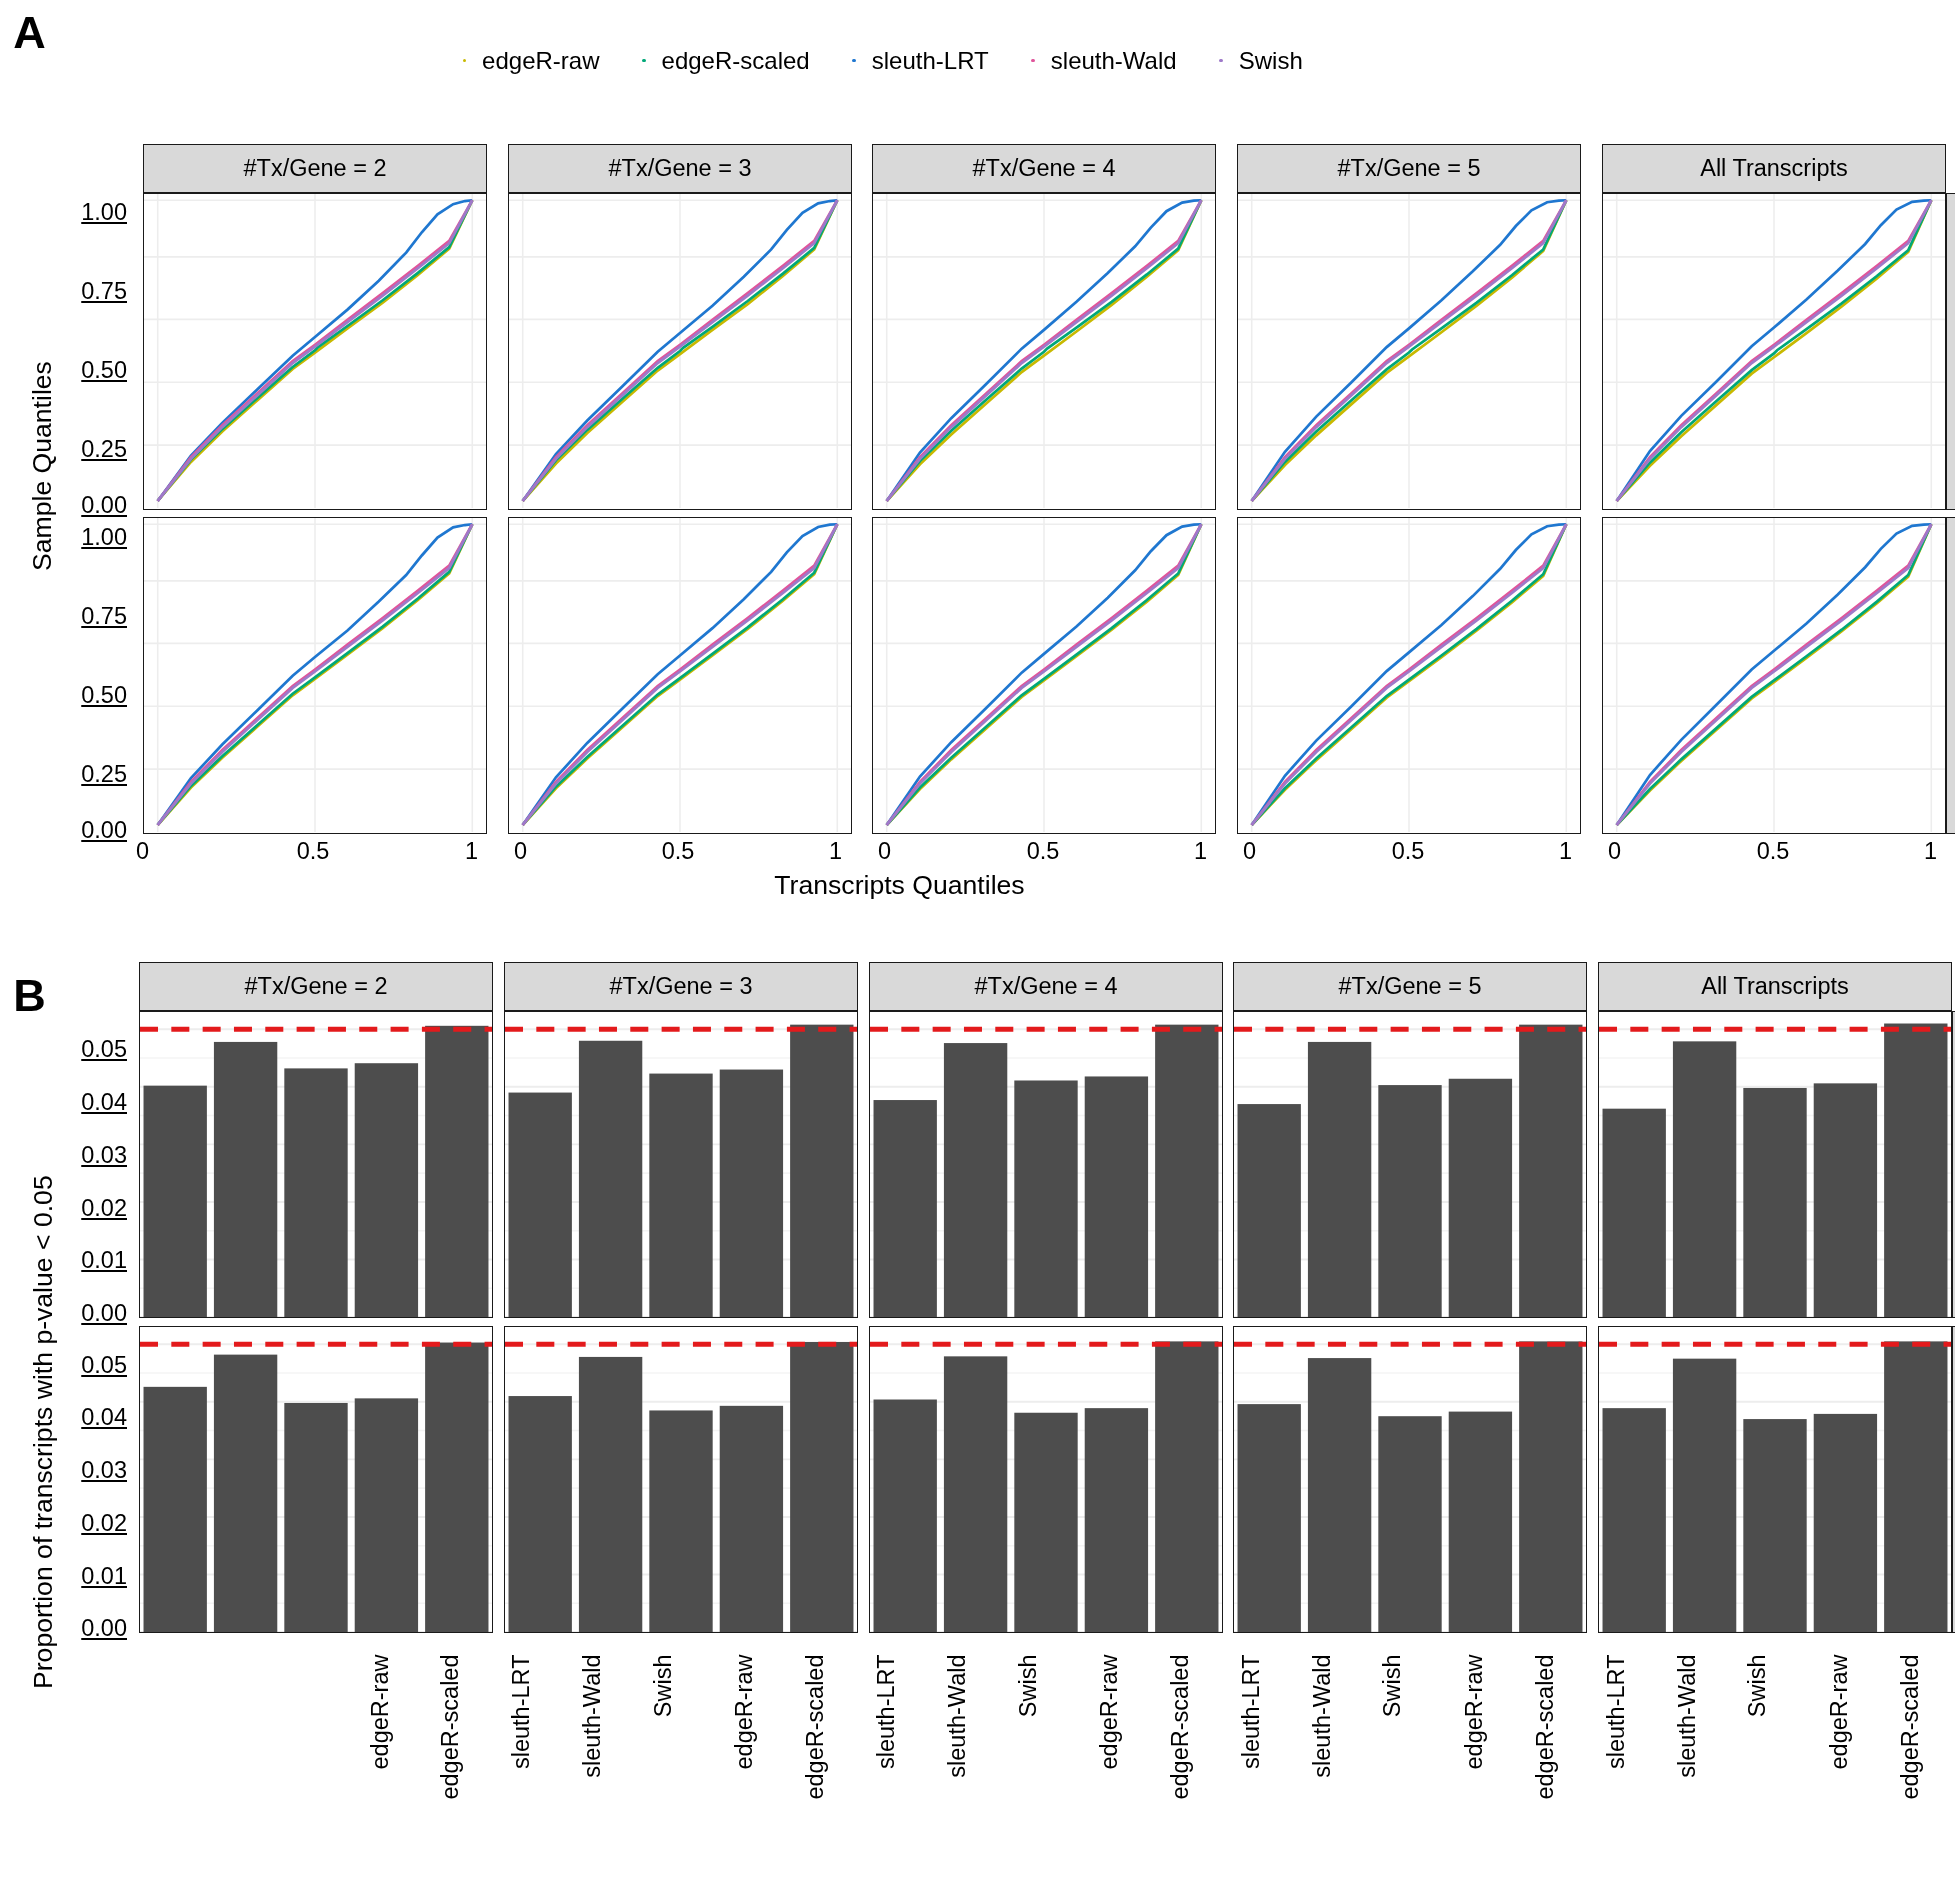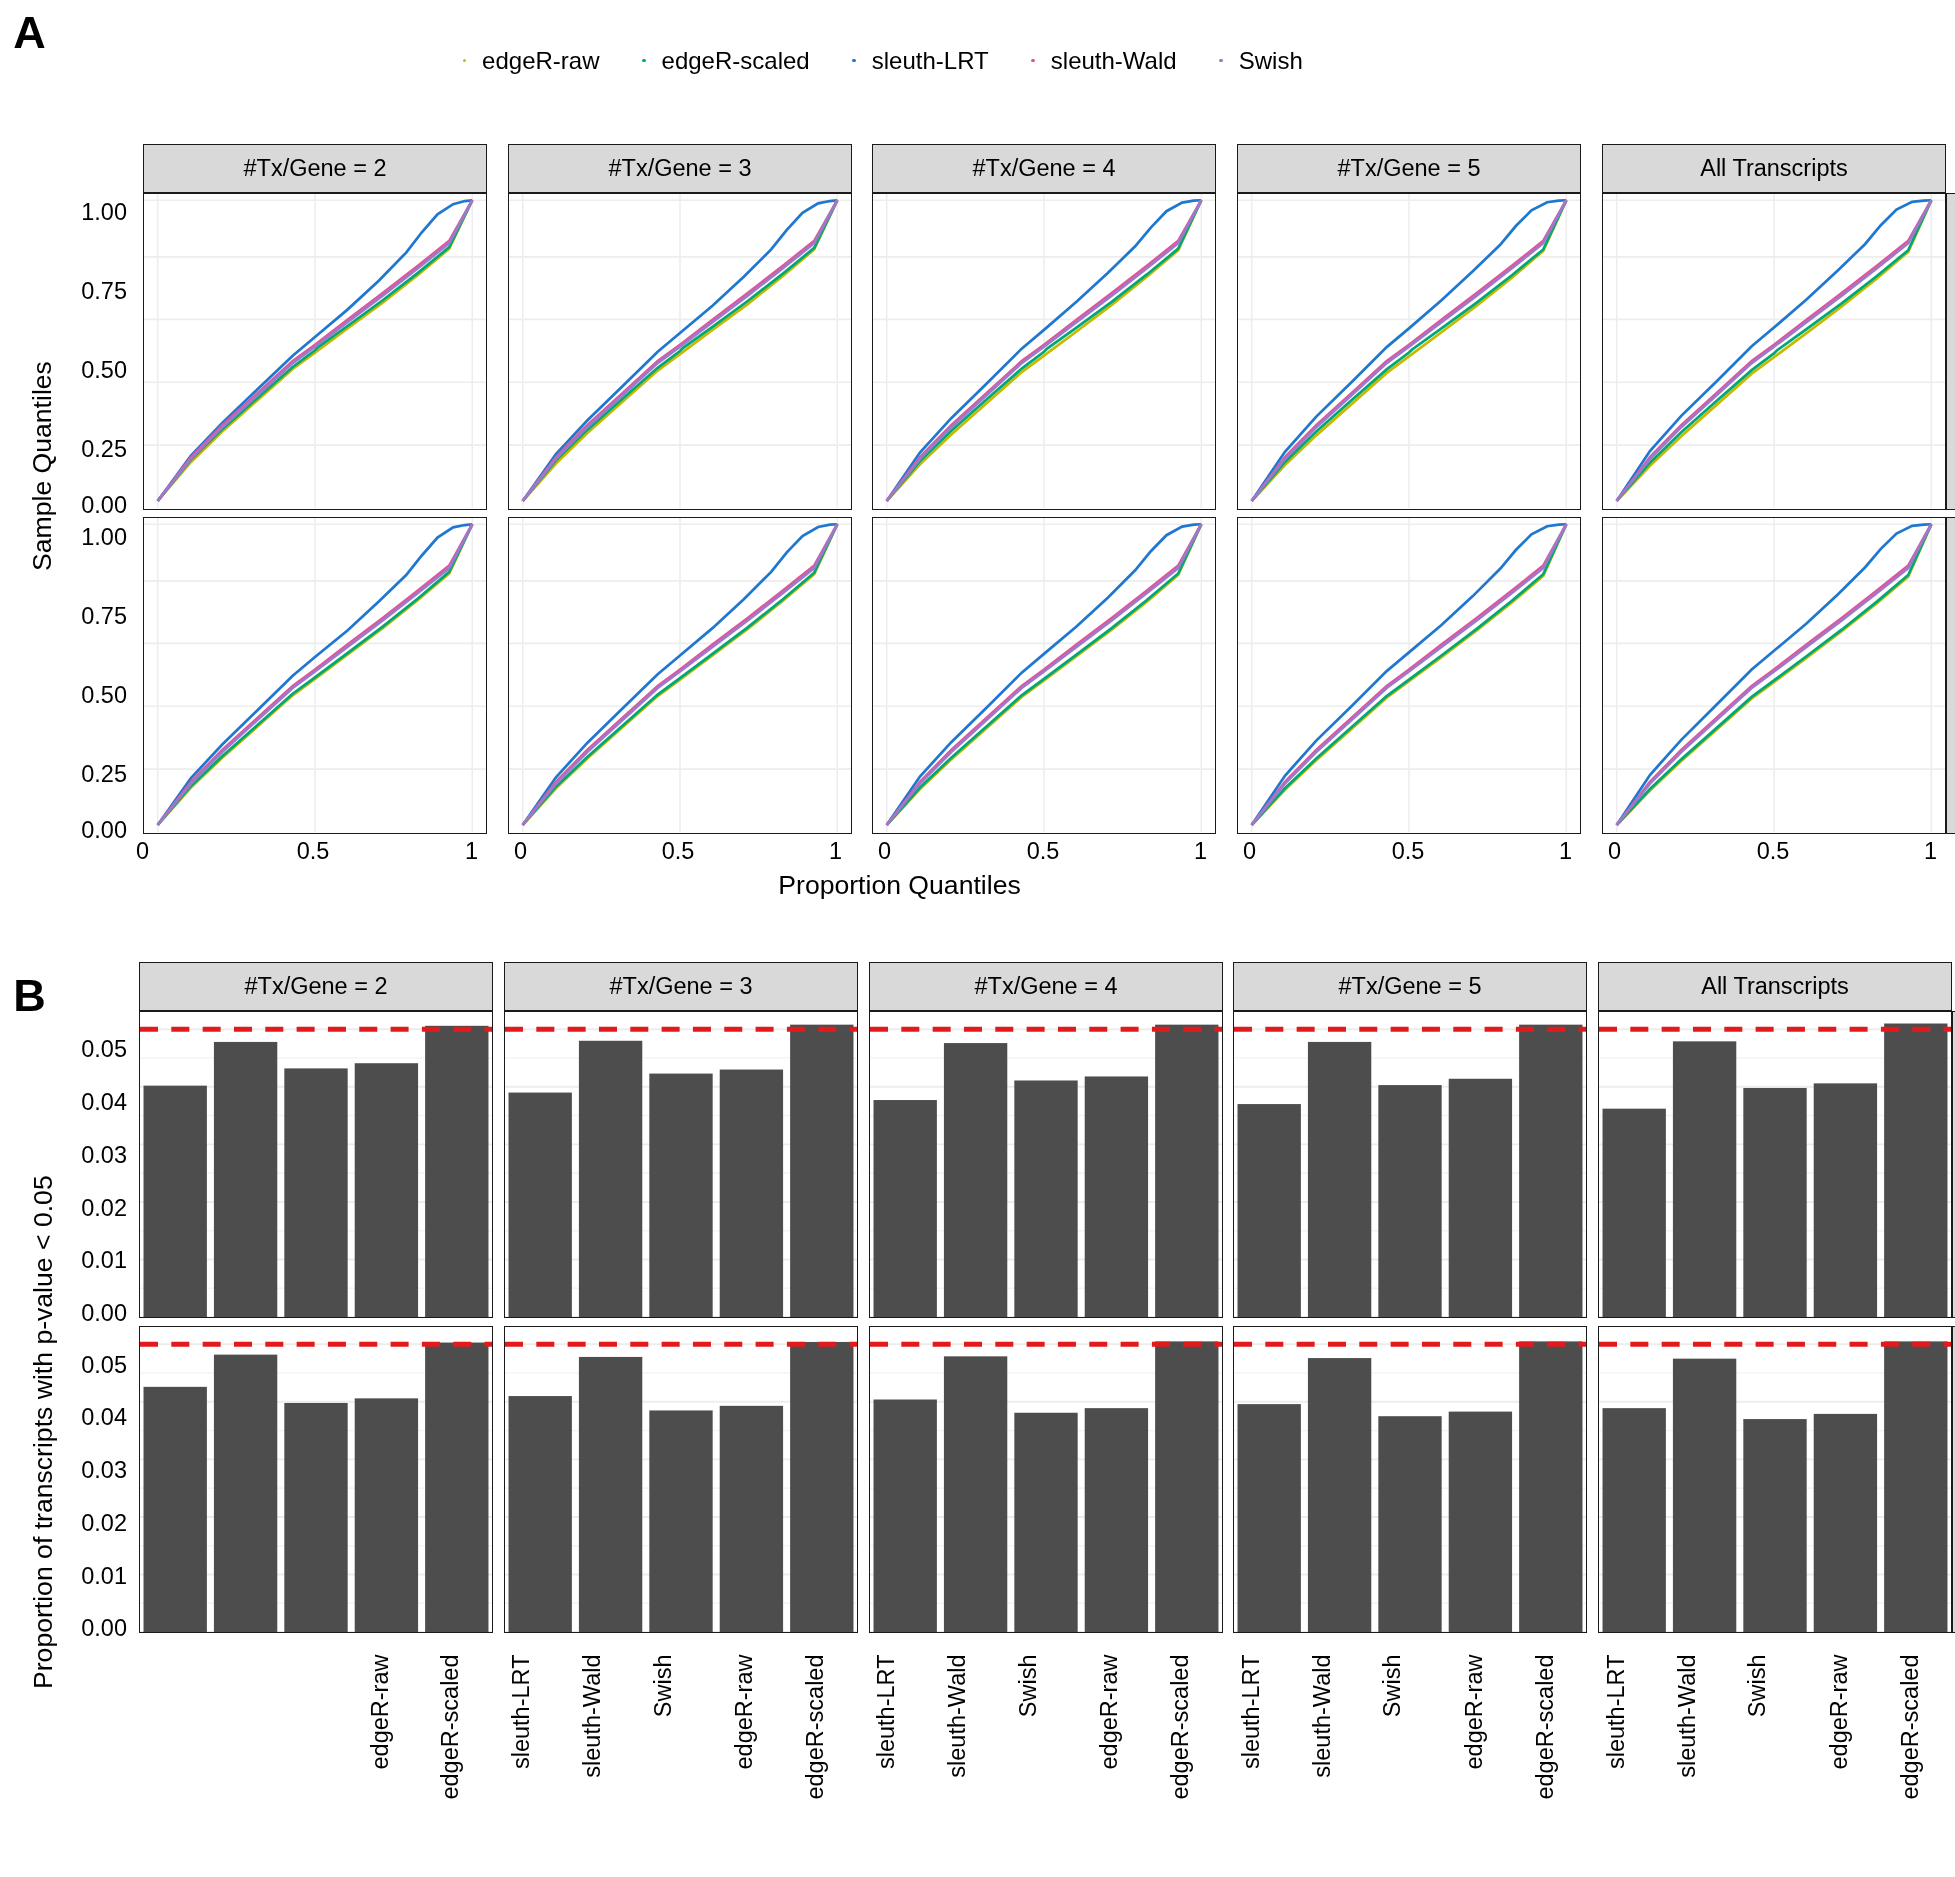--- a/index.html
+++ b/index.html
@@ -116,20 +116,21 @@
     border: 1.2px solid #1a1a1a;
     box-sizing: border-box;
     overflow: hidden;
   }
   .plotcell svg { display: block; }
   .ytick {
     position: absolute;
     font-size: 23.5px;
     text-align: right;
     white-space: nowrap;
+    text-decoration: underline;
   }
   .xtick {
     position: absolute;
     font-size: 23.5px;
     text-align: center;
     white-space: nowrap;
   }
   .xtick-rot {
     position: absolute;
     font-size: 23.5px;
@@ -177,21 +178,21 @@
           <span class="legend-dot" style="background:#9e79c9"></span>
         </span>
       <span class="legend-label">Swish</span>
     </div>
   </div>
 
   <div class="block" id="panelA" style="left:0; top:0; width:1994px; height:911px;">
 
     <div class="ylab-rot" id="a-ylab" style="left:27px; top:571px;">Sample Quantiles</div>
 
-    <div class="xlab" id="a-xlab" style="left:0px; top:870px; width:1799px;">Proportion Quantiles</div>
+    <div class="xlab" id="a-xlab" style="left:0px; top:870px; width:1799px;">Transcripts Quantiles</div>
 
     <div class="strip-top" style="left:143px;  top:144px; width:344px; height:49px;">#Tx/Gene = 2</div>
     <div class="strip-top" style="left:508px; top:144px; width:344px; height:49px;">#Tx/Gene = 3</div>
     <div class="strip-top" style="left:872px; top:144px; width:344px; height:49px;">#Tx/Gene = 4</div>
     <div class="strip-top" style="left:1237px; top:144px; width:344px; height:49px;">#Tx/Gene = 5</div>
     <div class="strip-top" style="left:1602px; top:144px; width:344px; height:49px;">All Transcripts</div>
 
     <div class="strip-right" style="left:1946px; top:193px; width:38px; height:317px;">
         <span>#Lib/Group = 3</span>
       </div>

